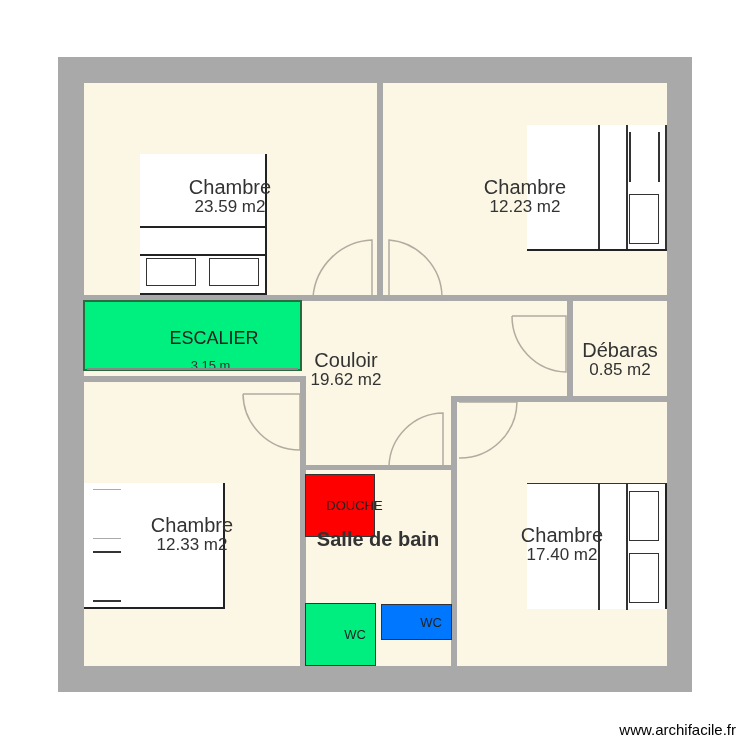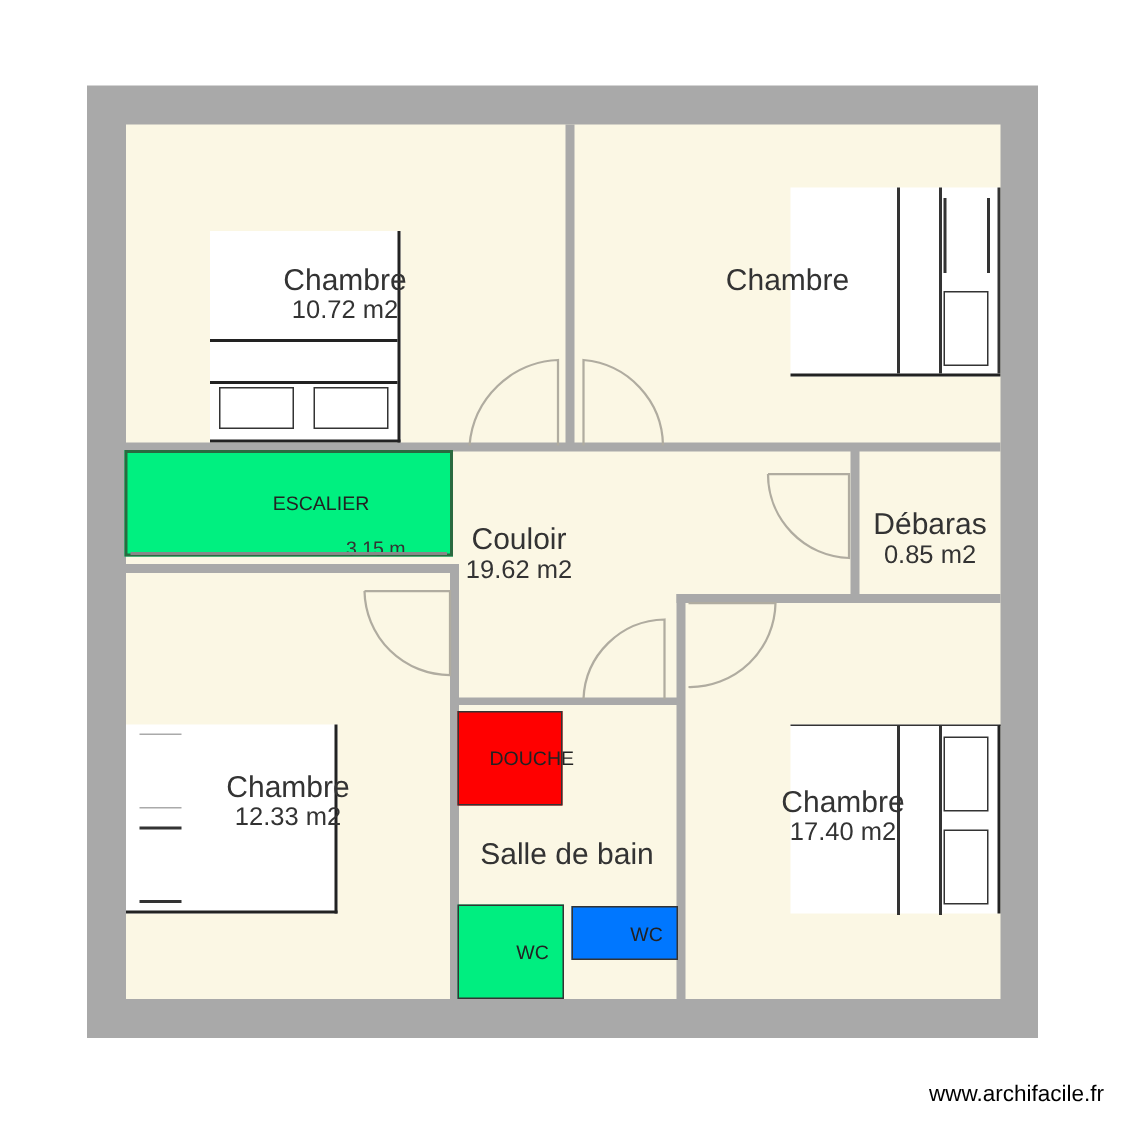--- a/index.html
+++ b/index.html
@@ -70,57 +70,58 @@
 </div>
 
 <div class="abs" style="left:527px;top:483px;width:140px;height:126px;background:#fff;border-top:1px solid #333;border-right:2px solid #222;">
   <div class="abs" style="left:71px;top:0;width:2px;height:126px;background:#333;"></div>
   <div class="abs" style="left:99px;top:0;width:2px;height:126px;background:#333;"></div>
   <div class="abs" style="left:102px;top:7px;width:30px;height:50px;border:1.5px solid #333;"></div>
   <div class="abs" style="left:102px;top:69px;width:30px;height:50px;border:1.5px solid #333;"></div>
 </div>
 
 <div class="abs" style="left:83px;top:300px;width:219px;height:71px;background:#00f080;border:2px solid #2a6a40;">
-  <div class="abs" style="left:0;top:26px;width:258px;text-align:center;font-size:13px;color:#222;">ESCALIER</div>
-  <div class="abs" style="left:0;top:56px;width:251px;text-align:center;font-size:13px;color:#333;margin-left:40px;">3.15 m</div>
+  <div class="abs" style="left:0;top:26px;width:258px;text-align:center;font-size:18px;color:#222;">ESCALIER</div>
+  <div class="abs" style="left:0;top:56px;width:251px;text-align:center;font-size:13px;color:#333;">3.15 m</div>
   <div class="abs" style="left:2px;top:66px;width:211px;height:2px;background:#888;"></div>
 </div>
 
 <div class="abs fixture" style="left:305px;top:474px;width:70px;height:63px;background:#ff0000;">
   <span>DOUCHE</span>
 </div>
 
 <div class="abs fixture" style="left:305px;top:603px;width:71px;height:63px;background:#00ee80;">
   <span>WC</span>
 </div>
 
 <div class="abs fixture" style="left:381px;top:604px;width:71px;height:36px;background:#0077ff;">
   <span>WC</span>
 </div>
 
 <div class="label" style="left:160px;top:176px;width:140px;">
   <span class="name">Chambre</span>
-  <span class="area">10.72 m2</span>
+  <span class="area">23.59 m2</span>
 </div>
 <div class="label" style="left:455px;top:176px;width:140px;">
   <span class="name">Chambre</span>
+  <span class="area">12.23 m2</span>
 </div>
 <div class="label" style="left:296px;top:349px;width:100px;">
   <span class="name">Couloir</span>
   <span class="area">19.62 m2</span>
 </div>
 <div class="label" style="left:570px;top:339px;width:100px;">
   <span class="name">Débaras</span>
   <span class="area">0.85 m2</span>
 </div>
 <div class="label" style="left:122px;top:514px;width:140px;">
   <span class="name">Chambre</span>
   <span class="area">12.33 m2</span>
 </div>
-<div class="label" style="left:302px;top:559px;width:152px;">
+<div class="label" style="left:302px;top:528px;width:152px;font-weight:bold;">
   <span class="name">Salle de bain</span>
 </div>
 <div class="label" style="left:492px;top:524px;width:140px;">
   <span class="name">Chambre</span>
   <span class="area">17.40 m2</span>
 </div>
 
 <div class="watermark">www.archifacile.fr</div>
 
 </body></html>

